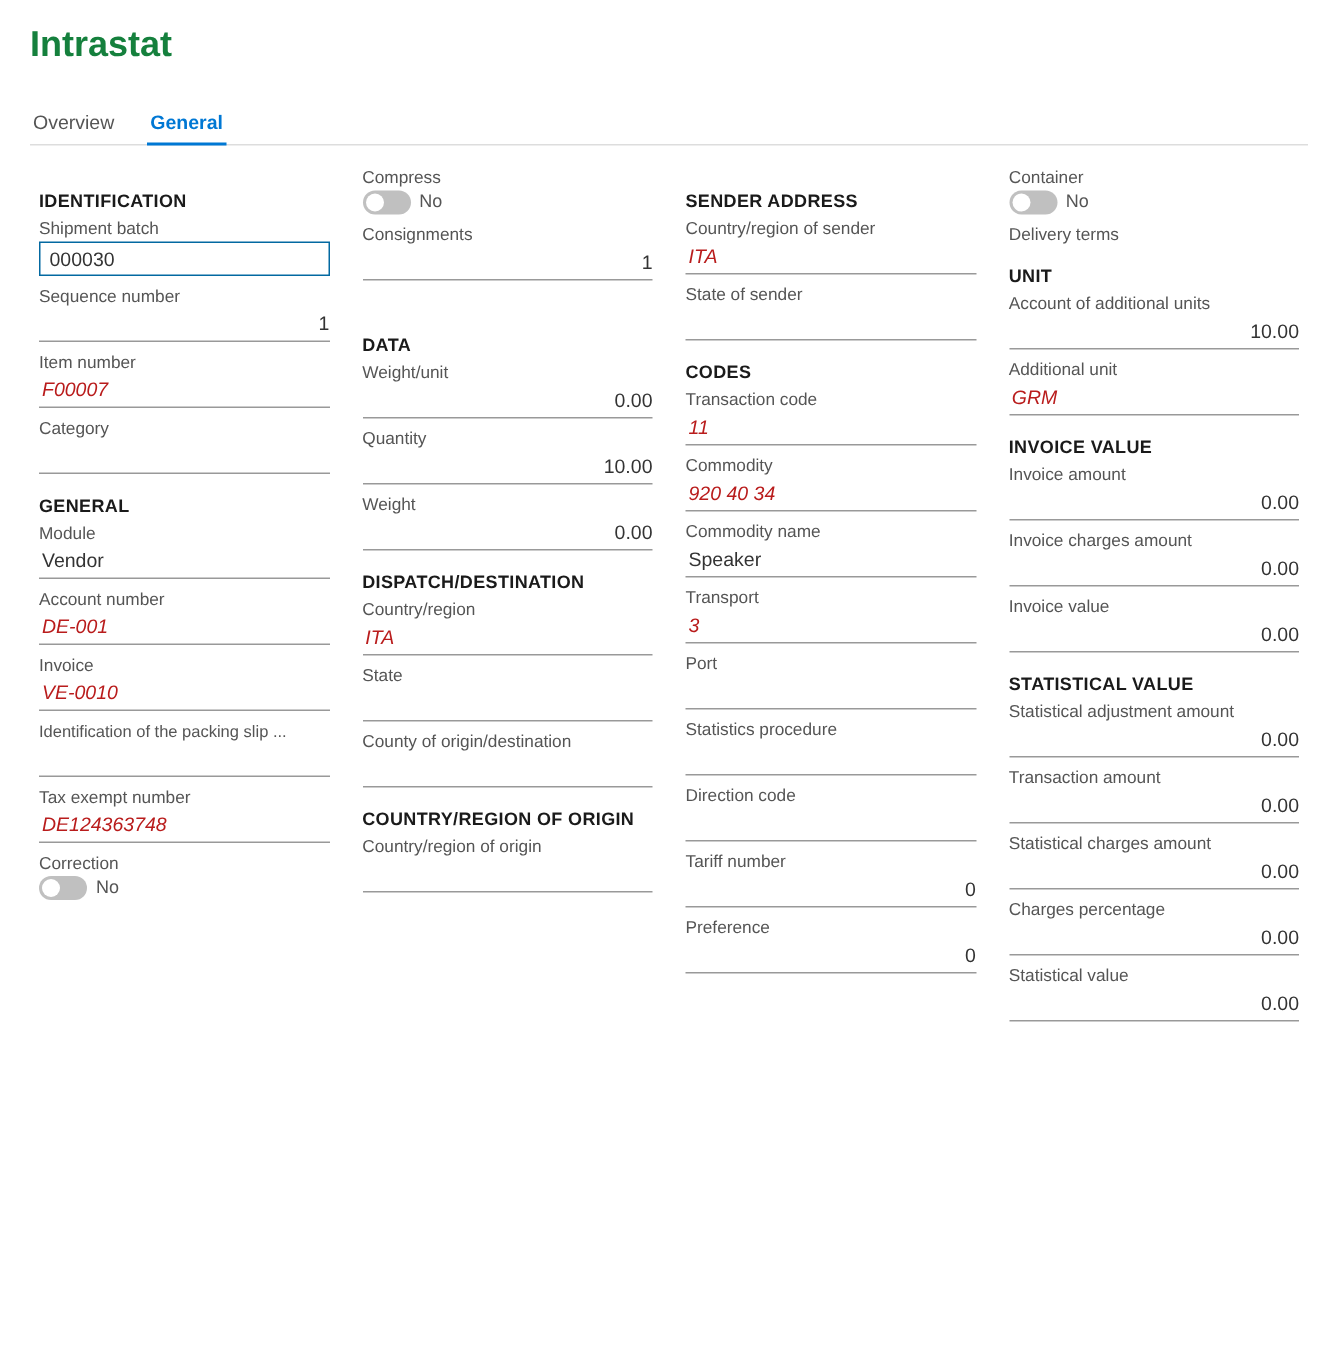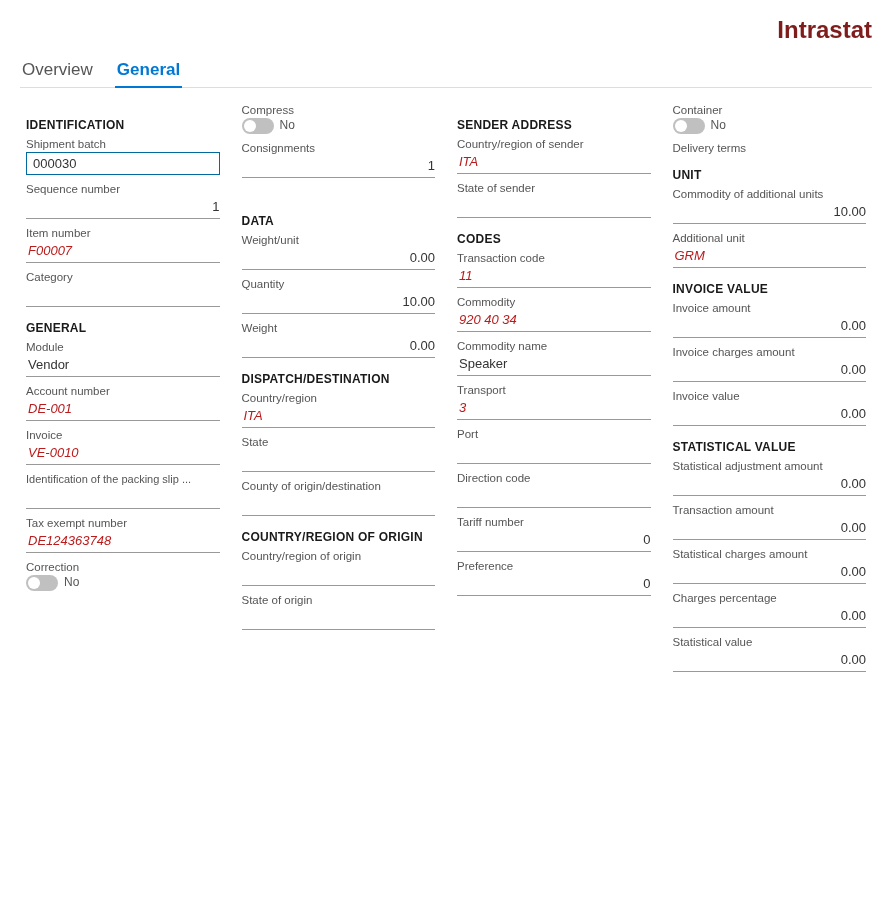--- a/index.html
+++ b/index.html
@@ -6,34 +6,33 @@
     body {
       font-family: 'Segoe UI', Arial, sans-serif;
       font-size: 13px;
       color: #333;
       background: #fff;
       padding: 16px 20px;
     }
     h1 {
       font-size: 24px;
       font-weight: 600;
-      color: #7f1d1d;
-      margin-bottom: 10px;
-      text-align: right;
+      color: #15803d;
+      margin-bottom: 24px;
     }
     .tabs {
       display: flex;
       gap: 20px;
       border-bottom: 1px solid #ddd;
       margin-bottom: 16px;
     }
     .tab {
       padding: 6px 2px;
       cursor: pointer;
-      font-size: 17px;
+      font-size: 13px;
       color: #555;
       border-bottom: 2px solid transparent;
       margin-bottom: -1px;
       text-align: center;
     }
     .tab.active {
       color: #0078d4;
       border-bottom: 2px solid #0078d4;
       font-weight: 600;
     }
@@ -235,24 +234,20 @@
       <div class="field-value"></div>
     </div>
 
     <div class="section-title">COUNTRY/REGION OF ORIGIN</div>
 
     <div class="field">
       <div class="field-label">Country/region of origin</div>
       <div class="field-value"></div>
     </div>
 
-    <div class="field">
-      <div class="field-label">State of origin</div>
-      <div class="field-value"></div>
-    </div>
   </div>
 
   <div class="col">
     <div class="section-title">SENDER ADDRESS</div>
 
     <div class="field">
       <div class="field-label">Country/region of sender</div>
       <div class="field-value link">ITA</div>
     </div>
 
@@ -281,20 +276,24 @@
     <div class="field">
       <div class="field-label">Transport</div>
       <div class="field-value link">3</div>
     </div>
 
     <div class="field">
       <div class="field-label">Port</div>
       <div class="field-value"></div>
     </div>
 
+    <div class="field">
+      <div class="field-label">Statistics procedure</div>
+      <div class="field-value"></div>
+    </div>
 
     <div class="field">
       <div class="field-label">Direction code</div>
       <div class="field-value"></div>
     </div>
 
     <div class="field">
       <div class="field-label">Tariff number</div>
       <div class="field-value right">0</div>
     </div>
@@ -314,21 +313,21 @@
       </div>
     </div>
 
     <div class="field">
       <div class="field-label">Delivery terms</div>
     </div>
 
     <div class="section-title">UNIT</div>
 
     <div class="field">
-      <div class="field-label">Commodity of additional units</div>
+      <div class="field-label">Account of additional units</div>
       <div class="field-value right">10.00</div>
     </div>
 
     <div class="field">
       <div class="field-label">Additional unit</div>
       <div class="field-value link">GRM</div>
     </div>
 
     <div class="section-title">INVOICE VALUE</div>
 

